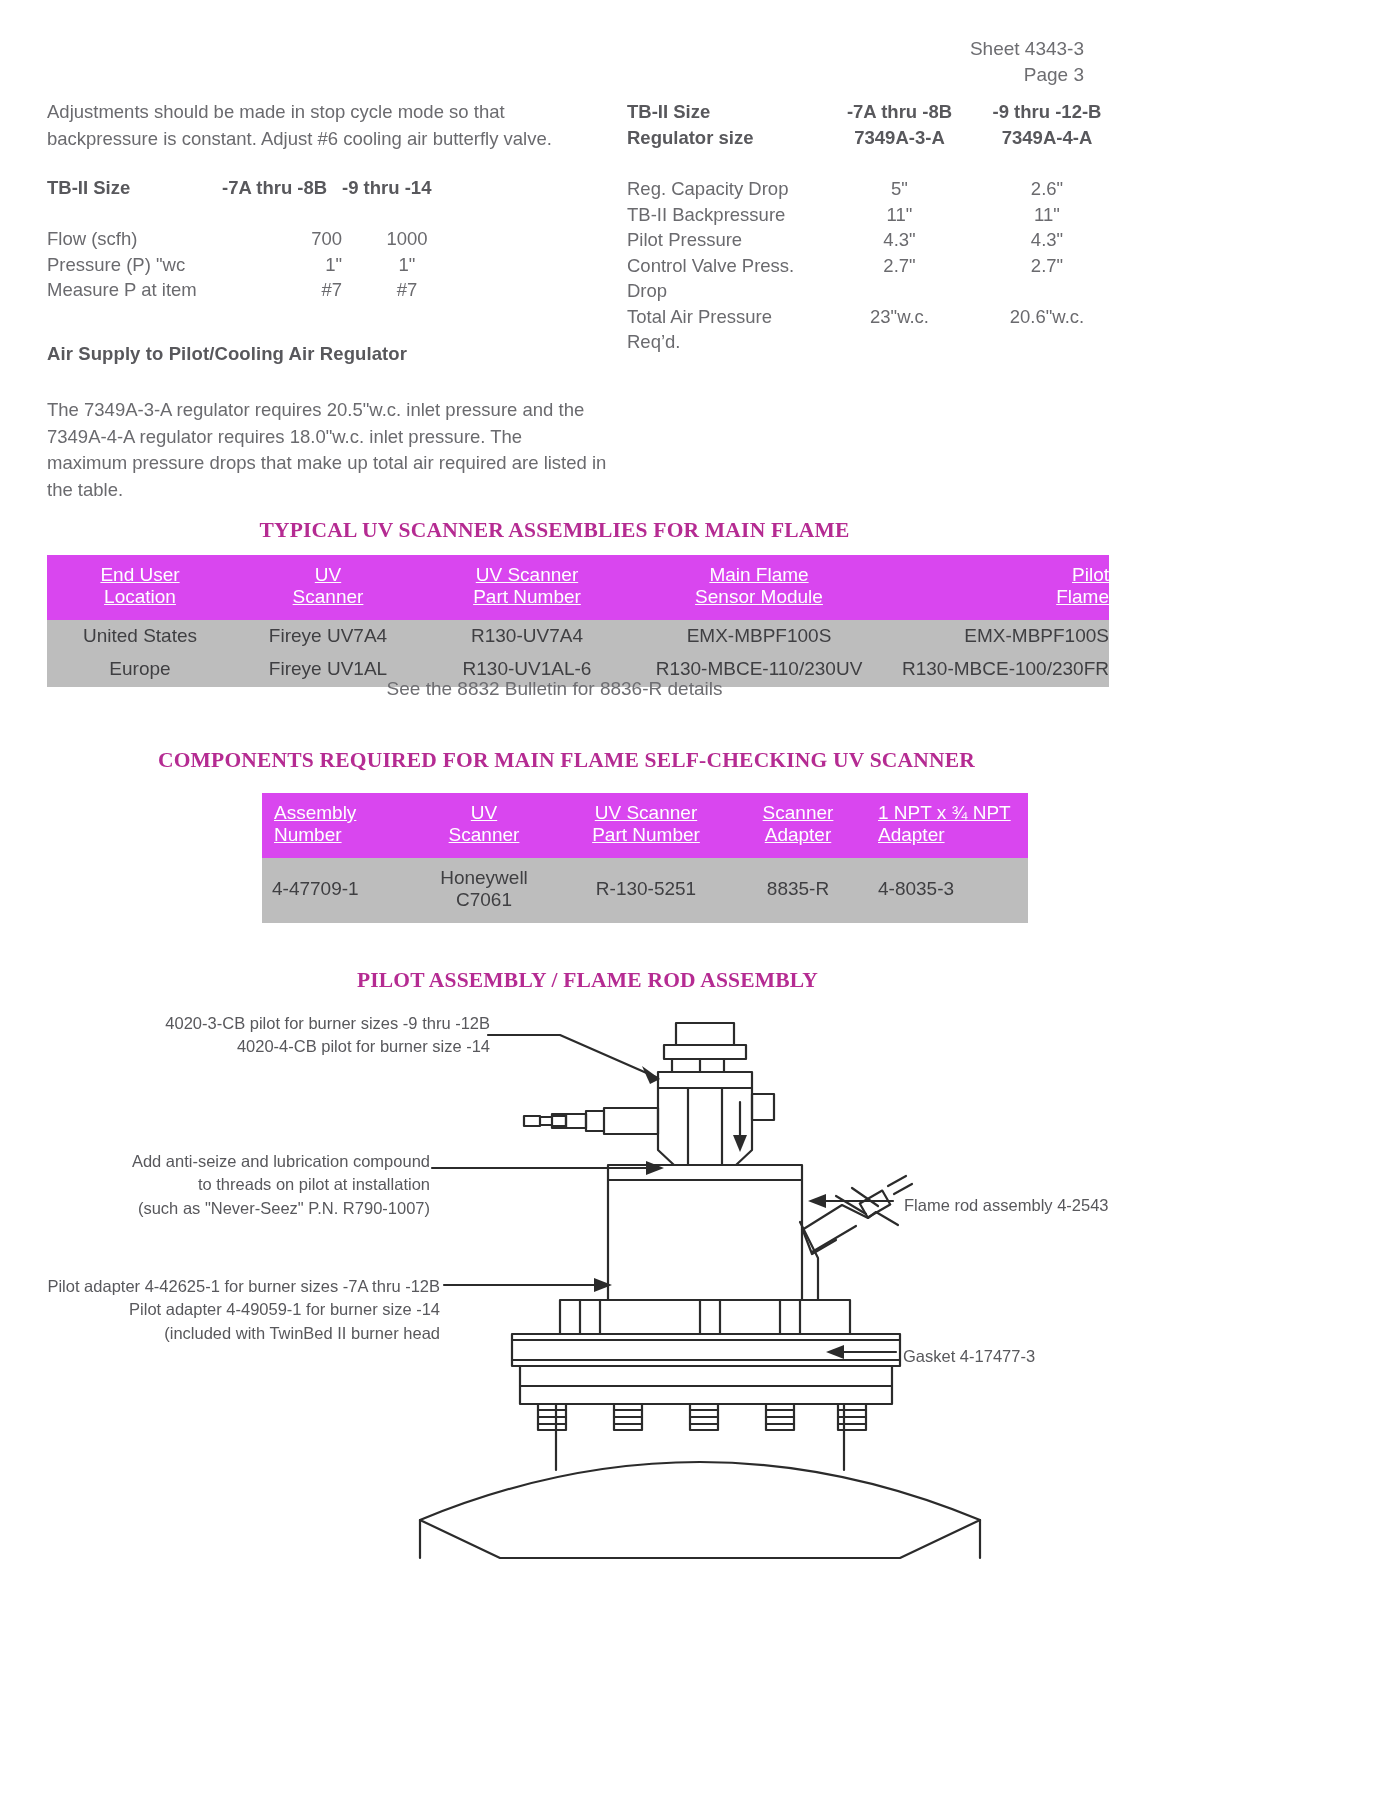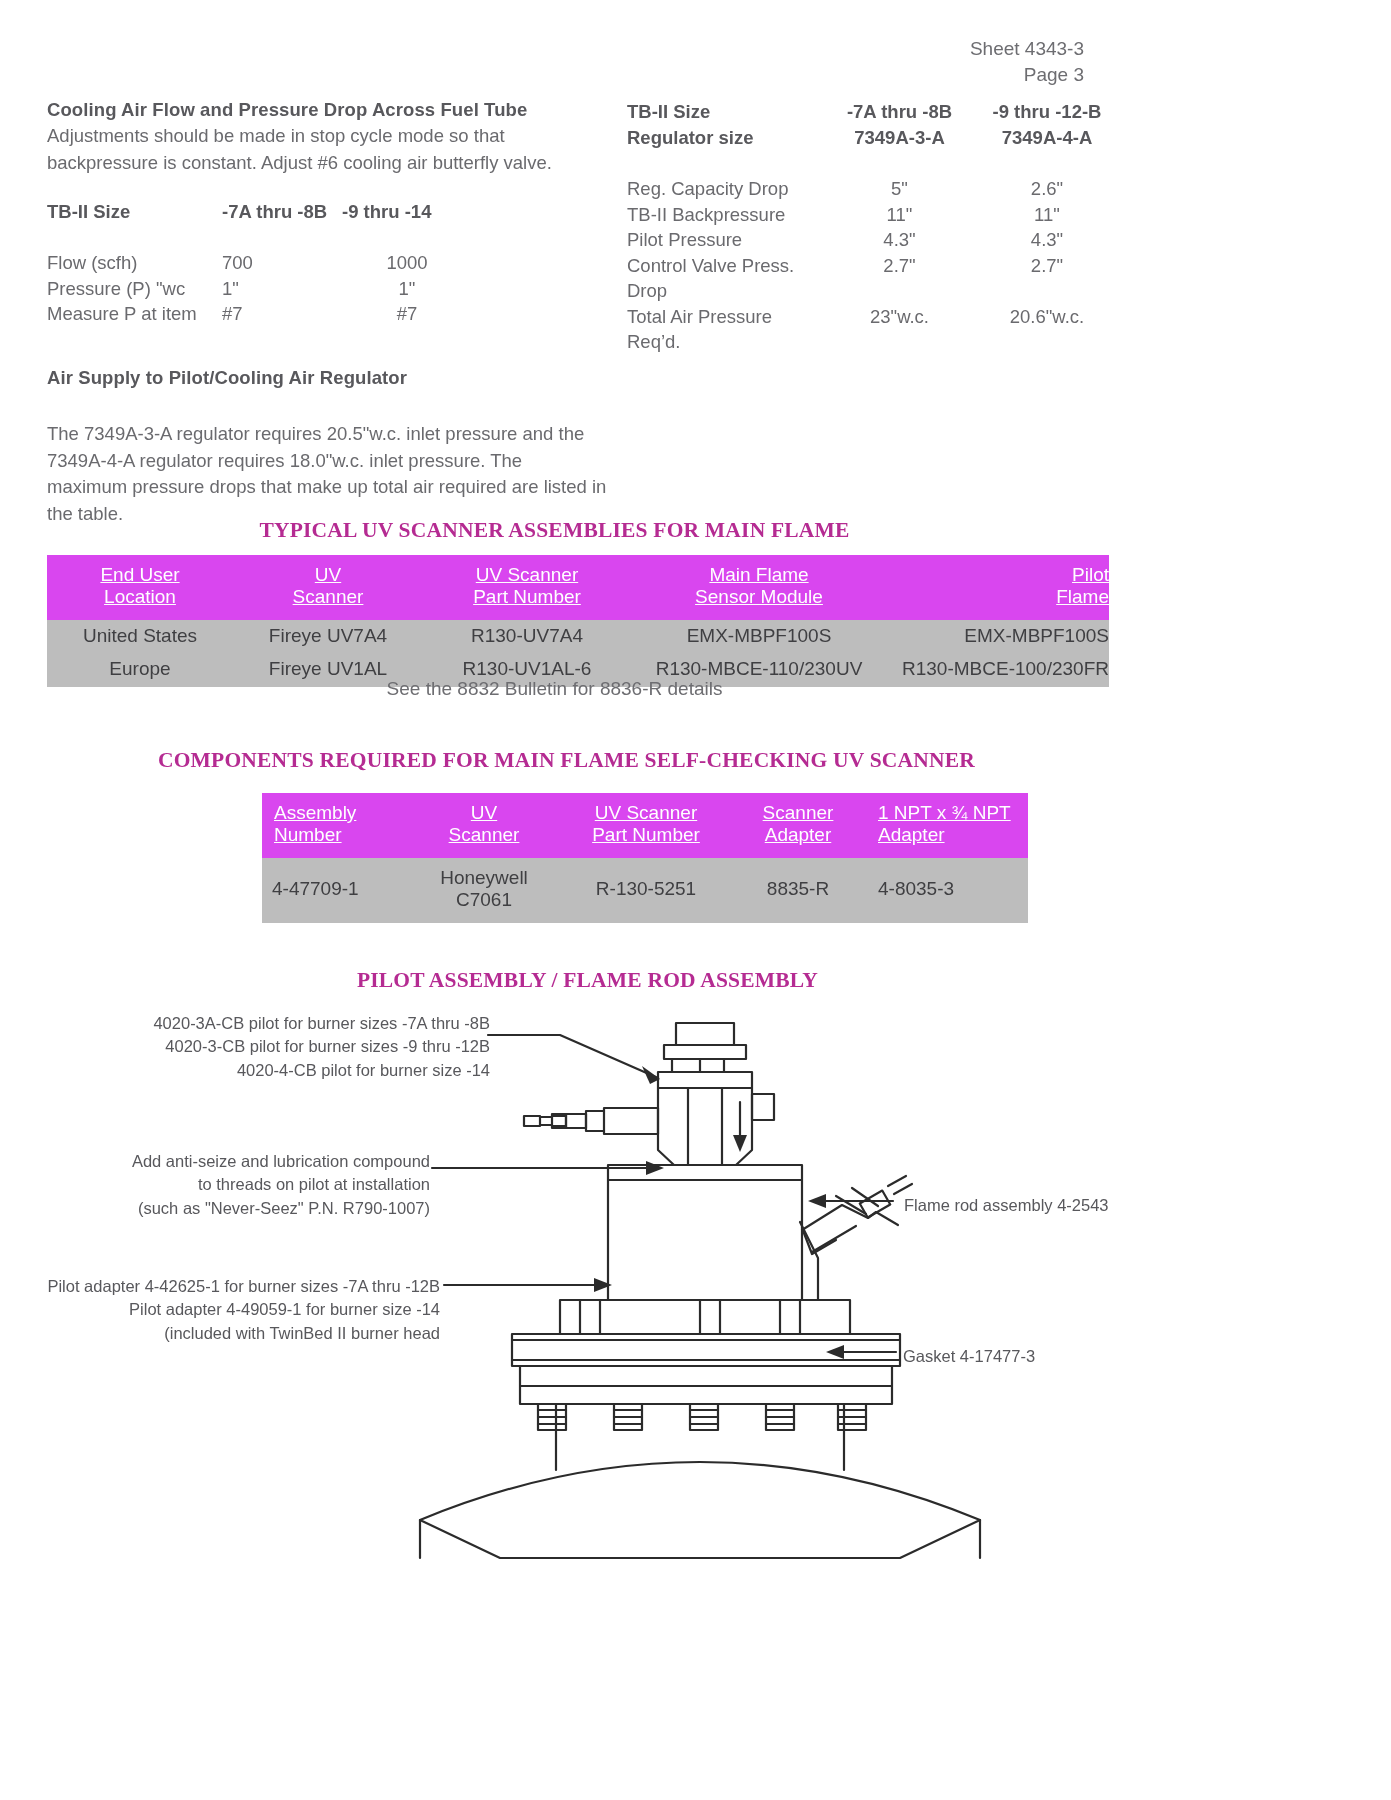--- a/index.html
+++ b/index.html
@@ -67,21 +67,21 @@
   
   table.plain {
     border-collapse: collapse;
     font-size: 18.5px;
     color: #6a6a6e;
   }
   table.plain td { padding: 0; vertical-align: top; line-height: 1.38; }
   table.plain tr.bold td { font-weight: bold; color: #58585c; }
 
   .lt-c0 { width: 175px; }
-  .lt-c1 { width: 120px; text-align: left; }
+  .lt-c1 { width: 120px; text-align: right; }
   .lt-c2 { width: 130px; text-align: center; }
   .lt-c1.lft { text-align: left; }
   .lt-c2.lft { text-align: left; }
 
   .rt-c0 { width: 200px; }
   .rt-c1 { width: 145px; text-align: center; }
   .rt-c2 { width: 150px; text-align: center; }
 
   
   .sec-title {
@@ -172,21 +172,20 @@
 <body>
 
 <div class="page">
 
   <div class="sheet-header">
     <div>Sheet 4343-3</div>
     <div>Page 3</div>
   </div>
 
   <div class="col-left">
-    <div class="hd">Cooling Air Flow and Pressure Drop Across Fuel Tube</div>
     <p class="para">Adjustments should be made in stop cycle mode so that backpressure is constant. Adjust #6 cooling air butterfly valve.</p>
 
     <div class="spacer-sm"></div>
 
     <table class="plain">
       <tbody>
         <tr class="bold">
           <td class="lt-c0">TB-II Size</td>
           <td class="lt-c1 lft">-7A thru -8B</td>
           <td class="lt-c2 lft">-9 thru -14</td>
@@ -355,21 +354,20 @@
         <td class="c4">4-8035-3</td>
       </tr>
     </tbody>
   </table>
 
   <div class="sec-title" style="top:968px;padding-left:33px;">PILOT ASSEMBLY / FLAME ROD ASSEMBLY</div>
 
   <div class="diagram">
 
     <div class="dlabel right-align" style="left:40px; top:22px; width:450px;">
-      <div>4020-3A-CB pilot for burner sizes -7A thru -8B</div>
       <div>4020-3-CB pilot for burner sizes -9 thru -12B</div>
       <div>4020-4-CB pilot for burner size -14</div>
     </div>
 
     <div class="dlabel right-align" style="left:20px; top:160px; width:410px;">
       <div>Add anti-seize and lubrication compound</div>
       <div>to threads on pilot at installation</div>
       <div>(such as "Never-Seez" P.N. R790-1007)</div>
     </div>
 

